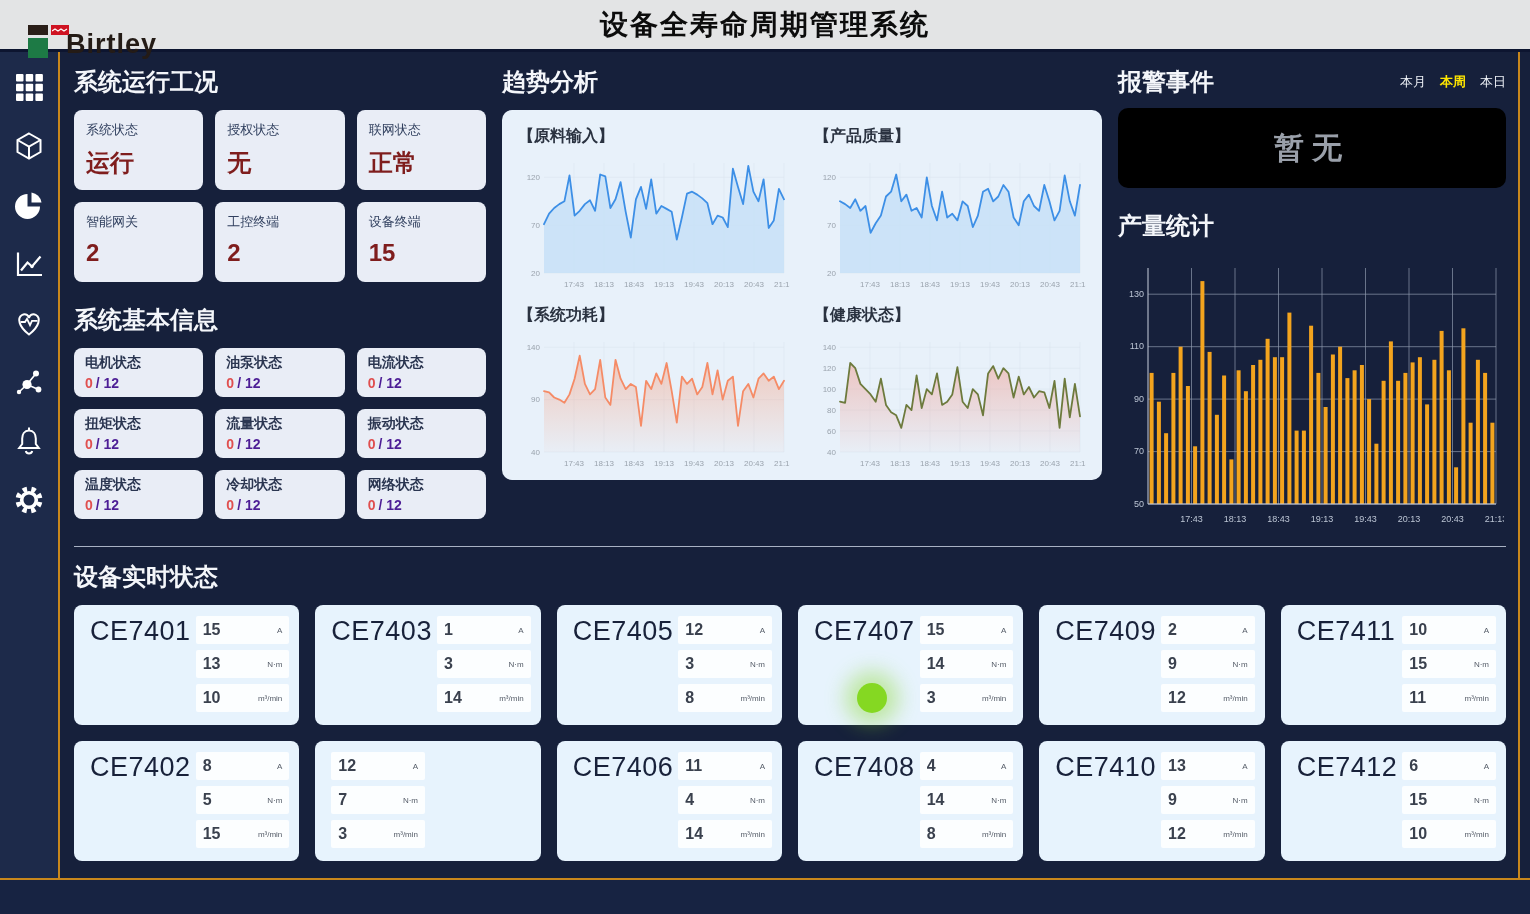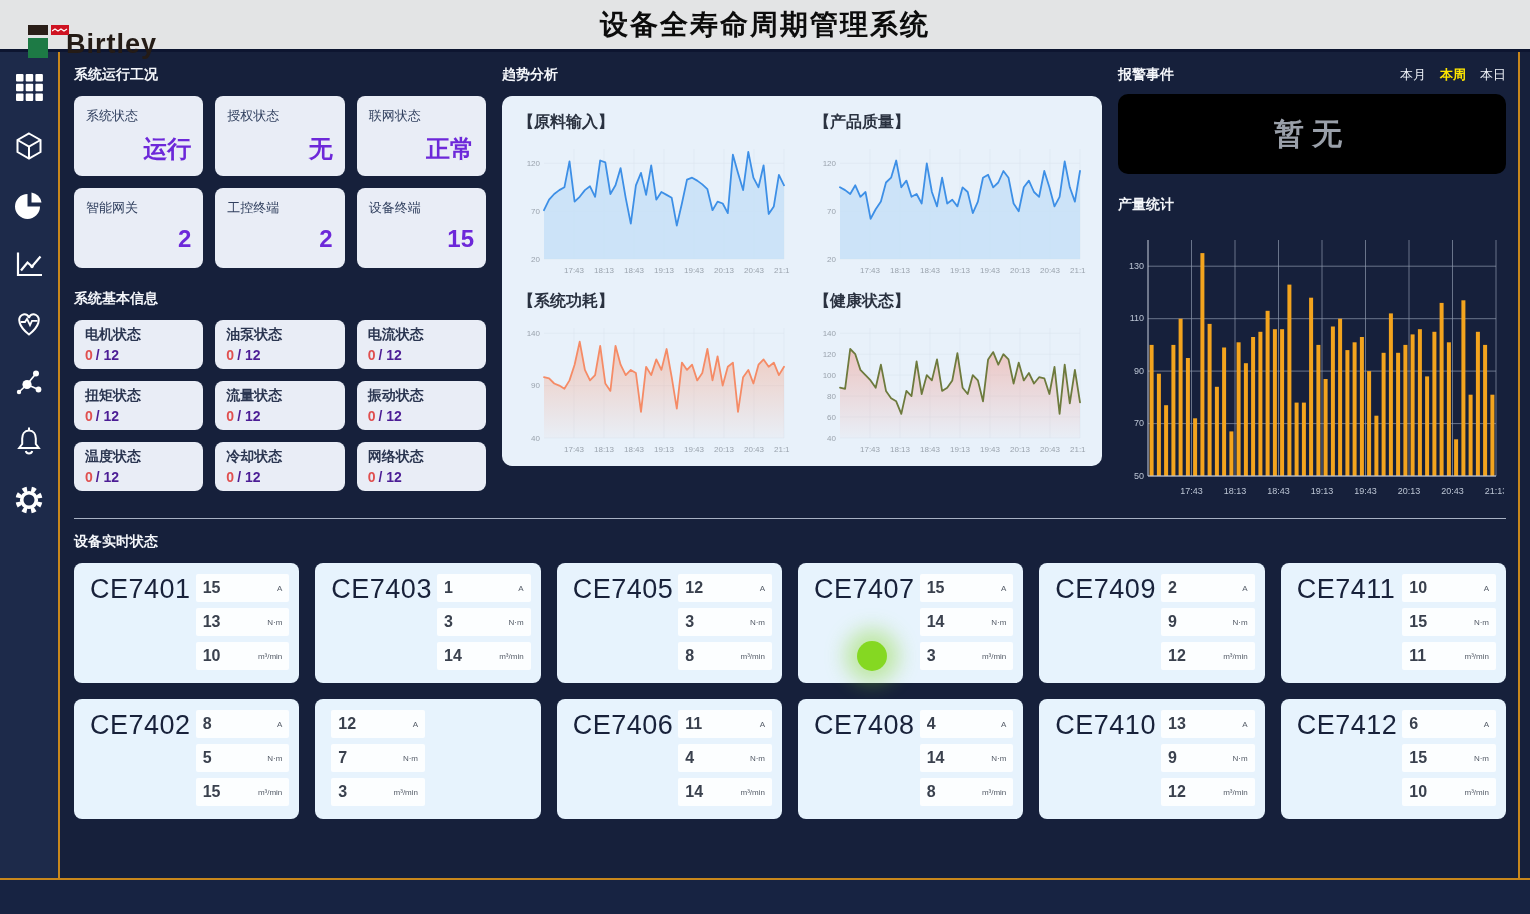--- a/index.html
+++ b/index.html
@@ -26,27 +26,27 @@
   .content{flex:1;border-left:2px solid #c8871c;border-right:2px solid #c8871c;
     margin-right:10px;padding:4px 12px 0 14px;display:flex;flex-direction:column;box-sizing:border-box;}
   .footer-line{height:2px;background:#c8871c;}
   .footer{height:34px;background:#172342;}
 
   .top-row{display:flex;gap:16px;}
   .col-left{width:412px;flex:none;}
   .col-mid{width:600px;flex:none;}
   .col-right{flex:1;min-width:0;}
 
-  .sec-title{color:#f4f6fa;font-size:14px;font-weight:bold;margin:10px 0 12px;}
+  .sec-title{color:#f4f6fa;font-size:24px;font-weight:bold;margin:10px 0 12px;}
 
   
   .grid3{display:grid;grid-template-columns:repeat(3,1fr);gap:12px;}
   .op-card{background:#e9edf6;border-radius:8px;height:80px;padding:11px 12px;box-sizing:border-box;}
   .op-label{font-size:13px;color:#31405f;}
-  .op-value{font-size:24px;font-weight:bold;text-align:right;margin-top:8px;color:#6d28d9;}
+  .op-value{font-size:24px;font-weight:bold;text-align:left;margin-top:8px;color:#7f1d1d;}
   .info-card{background:#e9edf6;border-radius:8px;height:49px;padding:6px 11px;box-sizing:border-box;}
   .info-label{font-size:14px;font-weight:bold;color:#2b3651;}
   .info-val{font-size:14px;font-weight:bold;margin-top:3px;}
   .bad{color:#e04f4f;}
   .total{color:#4c1d95;margin-left:3px;}
 
   
   .trend-panel{background:#e8f1fa;border-radius:10px;padding:14px 16px 6px;
     display:grid;grid-template-columns:1fr 1fr;gap:8px 24px;}
   .c-title{font-size:16px;font-weight:bold;color:#2a3240;margin:2px 0 8px;}

